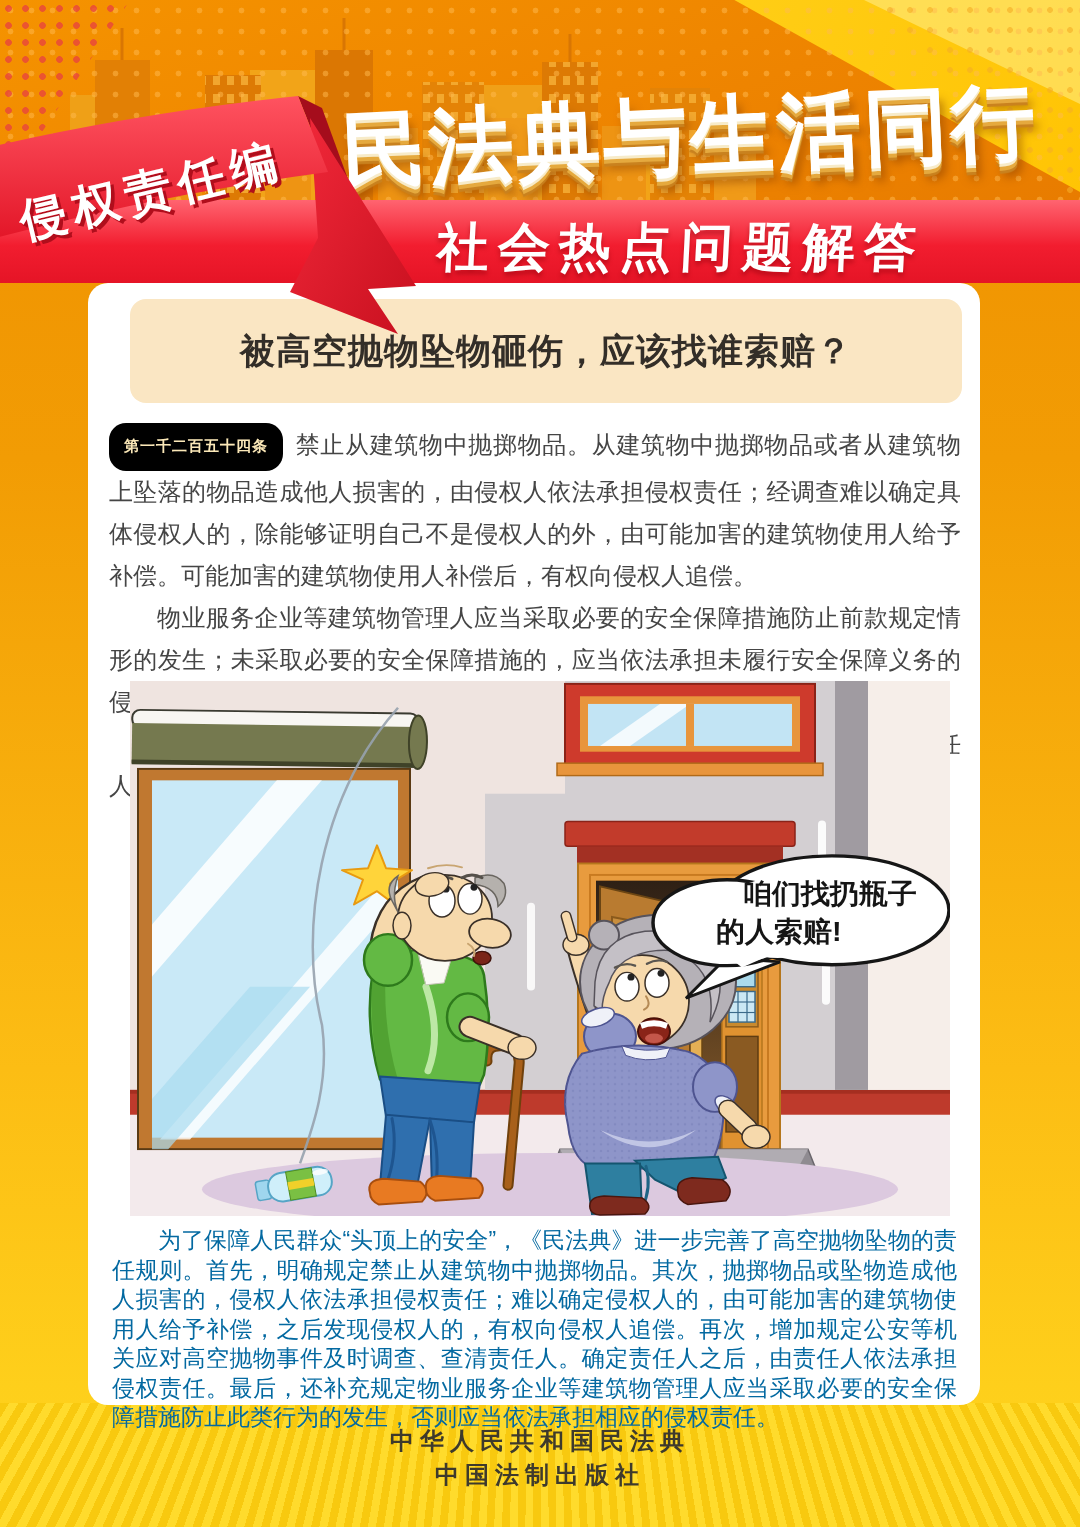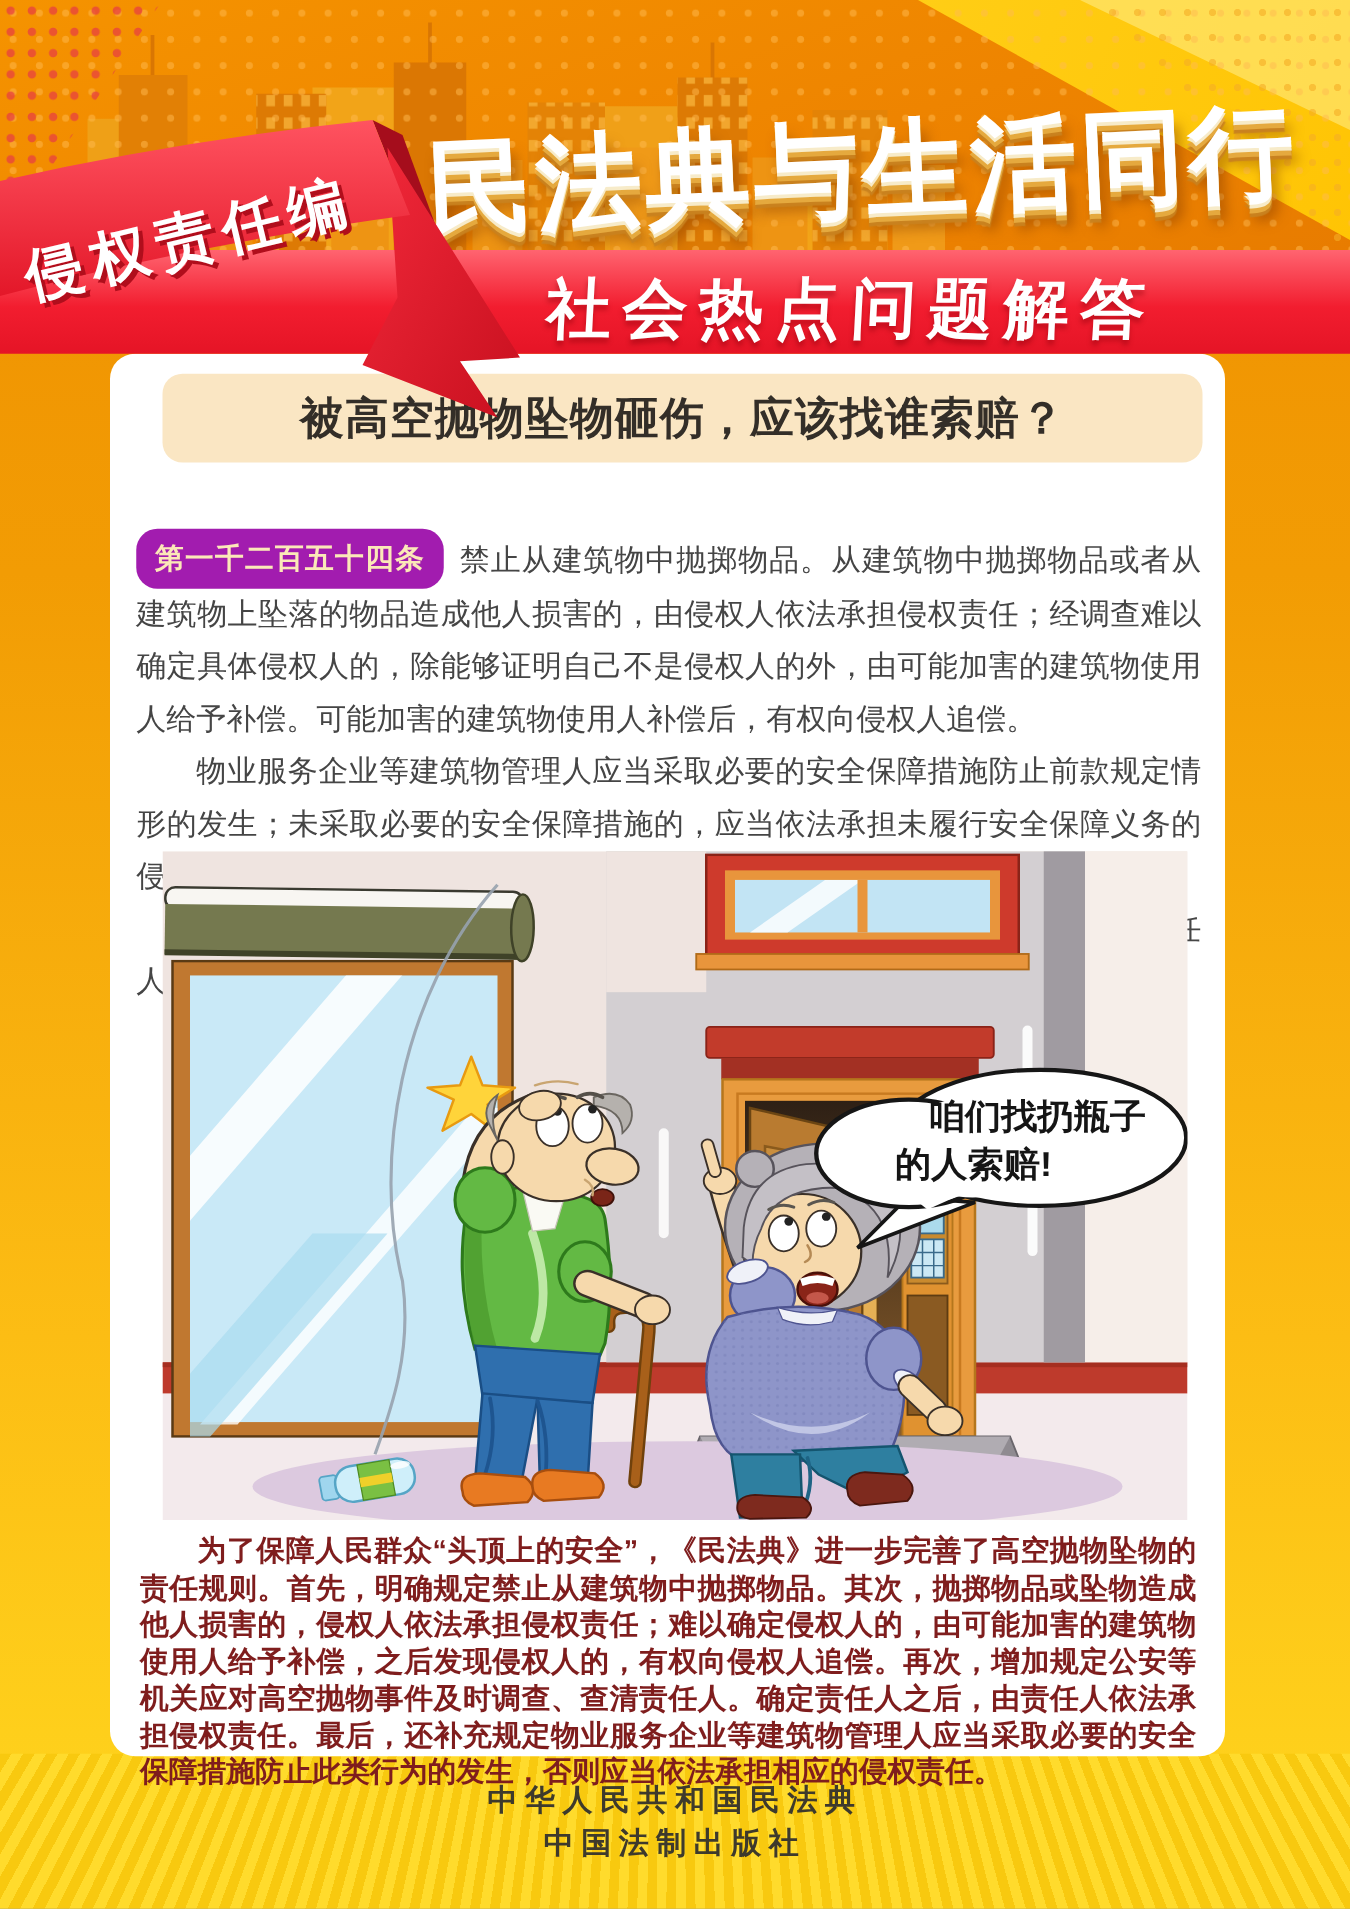--- a/index.html
+++ b/index.html
@@ -33,34 +33,34 @@
   .red-banner{position:absolute;left:0;top:200px;width:1080px;height:83px;z-index:3;
     background:linear-gradient(180deg,#FF6470 0%,#F21D2F 55%,#E51426 100%);}
   .banner-text{position:absolute;left:437px;top:13px;font-size:52px;font-weight:900;color:#fff;
     letter-spacing:9px;white-space:nowrap;transform:skewX(-3deg);
     text-shadow:0 4px 4px rgba(140,0,12,.45);}
   
   .ribbon{position:absolute;left:-12px;top:96px;z-index:7;}
   
   .card{position:absolute;left:88px;top:283px;width:892px;height:1122px;background:#fff;
     border-radius:20px;z-index:2;}
-  .qbox{position:absolute;left:42px;top:16px;width:832px;height:71px;background:#FAE6C3;
+  .qbox{position:absolute;left:42px;top:16px;width:832px;height:104px;background:#FAE6C3;
     border-radius:16px;display:flex;align-items:center;justify-content:center;
     font-size:35px;font-weight:900;color:#332E28;letter-spacing:1px;}
   .source{position:absolute;left:21px;top:104px;font-size:23px;font-weight:900;color:#151515;}
   .lawtext{position:absolute;left:21px;top:140px;width:852px;font-size:24px;color:#454545;
     line-height:42px;text-align:justify;}
   .lawtext p{margin:0;}
   .lawtext p.ind{text-indent:2em;}
-  .badge{display:inline-block;background:#a21caf;color:#FBE8B8;border-radius:17px;
-    padding:2px 15px 4px;font-size:23px;font-weight:900;margin-right:12px;vertical-align:2px;
+  .badge{display:inline-block;background:#000000;color:#FBE8B8;border-radius:17px;
+    padding:2px 15px 4px;font-size:15px;font-weight:900;margin-right:12px;vertical-align:2px;
     letter-spacing:1px;}
   .illus{position:absolute;left:42px;top:398px;width:820px;height:535px;text-decoration:underline;}
   .explain{position:absolute;left:24px;top:943px;width:845px;font-size:23px;line-height:29.5px;
-    color:#7f1d1d;text-align:justify;text-indent:2em;font-weight:bold;}
+    color:#0369a1;text-align:justify;text-indent:2em;}
   
   .rays{position:absolute;left:0;top:1403px;width:1080px;height:124px;z-index:1;
     background:repeating-conic-gradient(from 166deg at 50% -700%,#FFDB2C 0deg 0.45deg,#F8C90F 0.45deg 0.9deg);}
   .footer{position:absolute;left:0;top:1424px;width:1080px;z-index:4;text-align:center;
     color:#3E3A2C;font-size:24px;font-weight:700;letter-spacing:6px;line-height:34px;}
 </style>
 </head>
 <body>
 
 <div class="poster">

